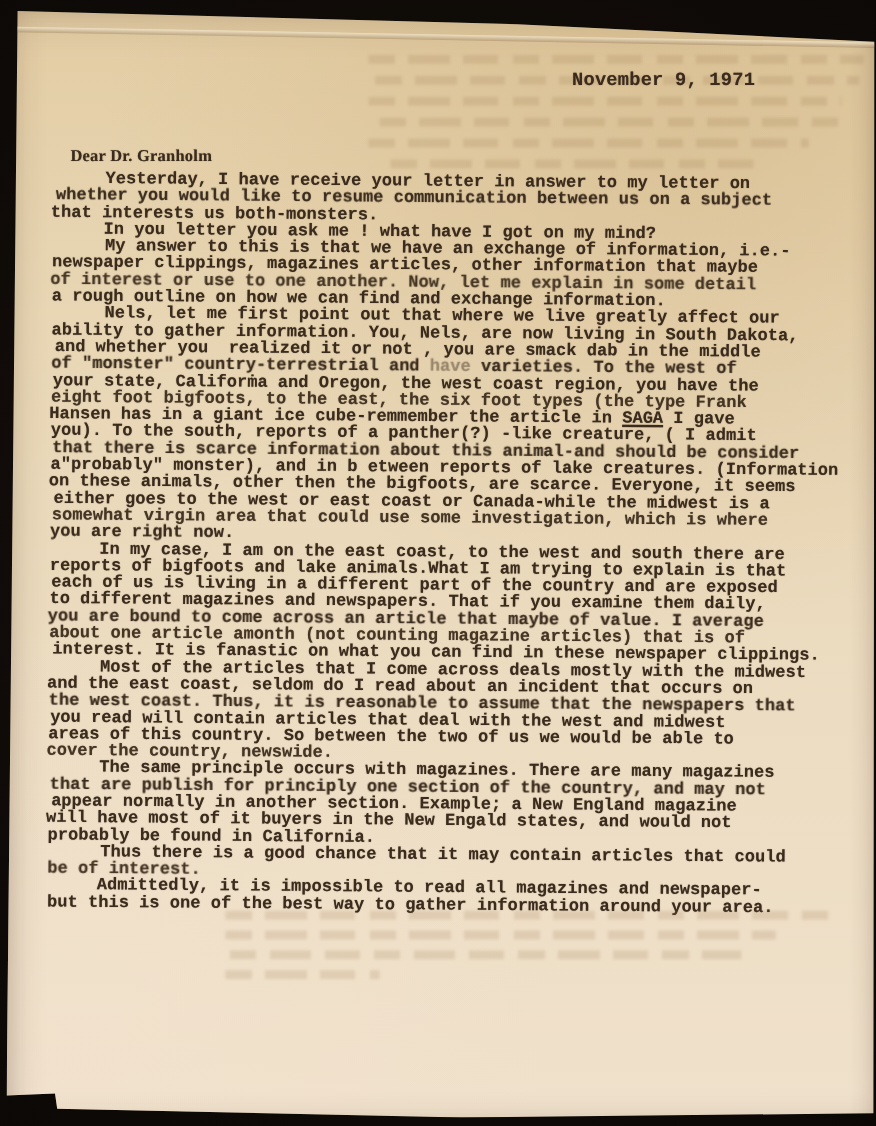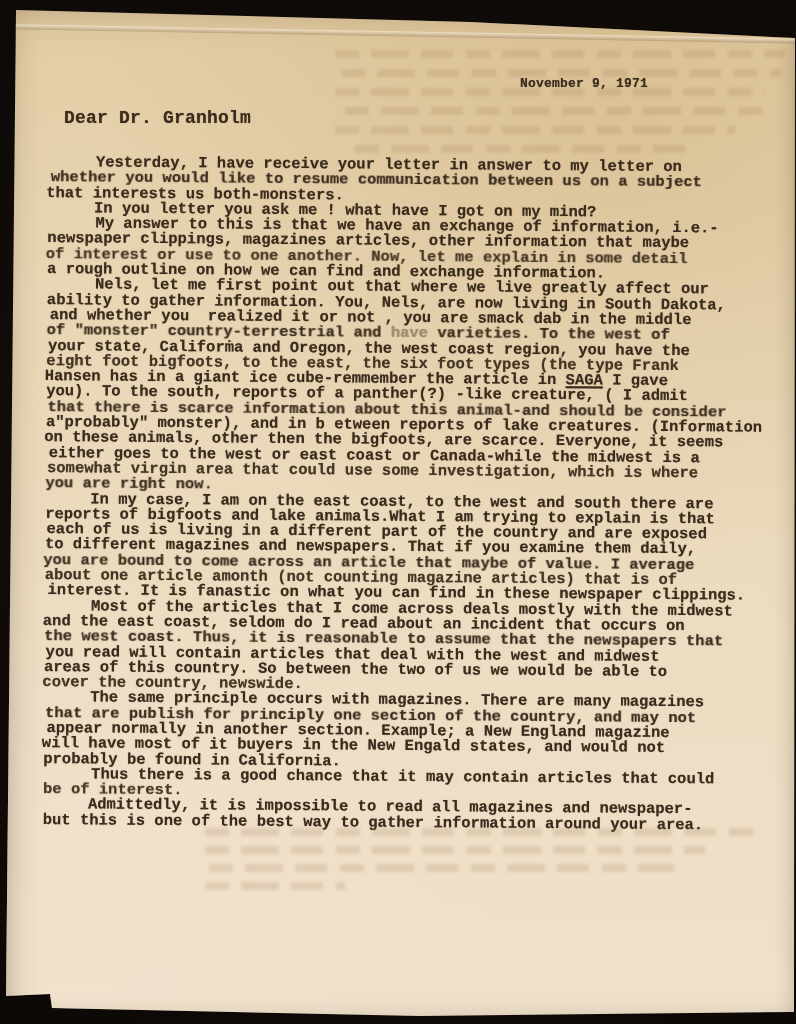--- a/index.html
+++ b/index.html
@@ -35,30 +35,30 @@
       inset 0 30px 46px -30px rgba(70,45,25,0.40),
       inset 0 -22px 34px -26px rgba(70,45,25,0.30);
   }
   .crease {
     position: absolute; left: 0; right: 0; top: 24px; height: 5px;
     background: linear-gradient(to bottom, rgba(255,248,230,0.55), rgba(110,80,50,0.28));
     transform: rotate(1.05deg); transform-origin: left center;
   }
   .date {
     position: absolute; left: 520px; top: 64px;
-    font-size: 13px; font-weight: 700; color: var(--ink);
+    font-size: 17px; font-weight: 700; color: var(--ink);
     letter-spacing: 0.2px; white-space: pre;
     text-shadow: 0 0 1px rgba(60,44,28,0.55);
-    margin-top: 12px;
   }
   .salutation {
-    position: absolute; left: 64px; top: 108px;
-    font-size: 18px; font-weight: 700; color: var(--ink);
+    position: absolute; left: 64px; top: 134px;
+    font-size: 15px; font-weight: 700; color: var(--ink);
     letter-spacing: 0.2px; white-space: pre;
     text-shadow: 0 0 1px rgba(60,44,28,0.55);
+    font-family: Liberation Serif, serif;
   }
   .body-block {
     position: absolute; left: 48px; top: 158px; width: 740px;
     transform: rotate(0.45deg); transform-origin: 50% 0;
     font-size: 15.5px; line-height: 15.3px; font-weight: 700;
     color: var(--ink);
     text-shadow: 0 0 1px rgba(60,44,28,0.55);
   }
   .line { white-space: pre; height: 15.3px; }
   .line:nth-child(4n+1) { transform: translateX(1.5px); }

